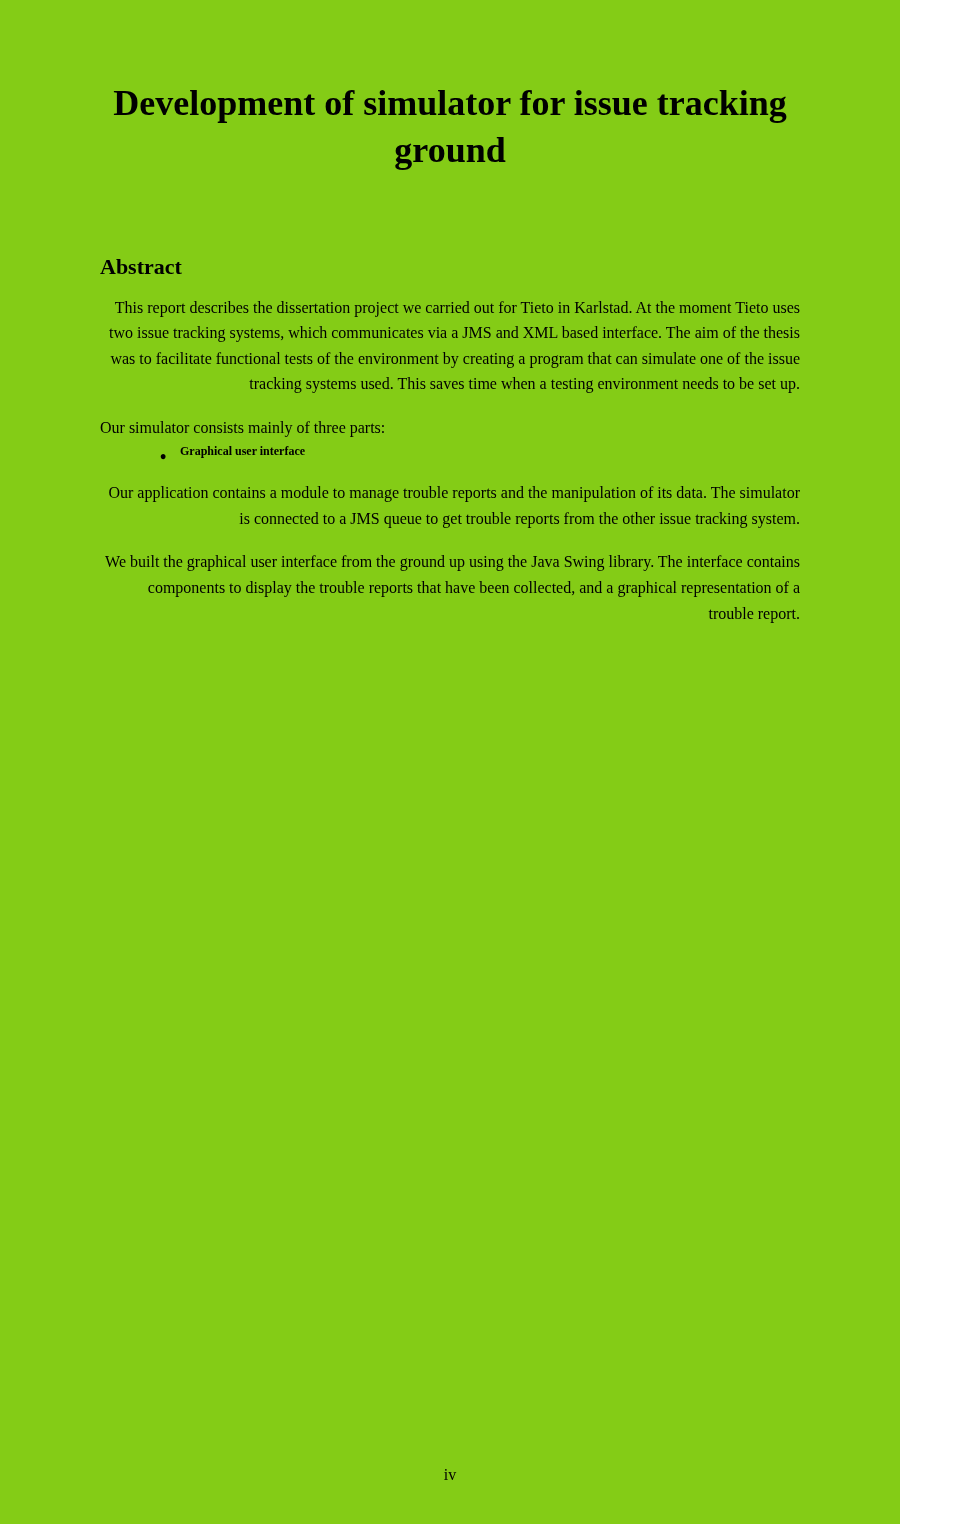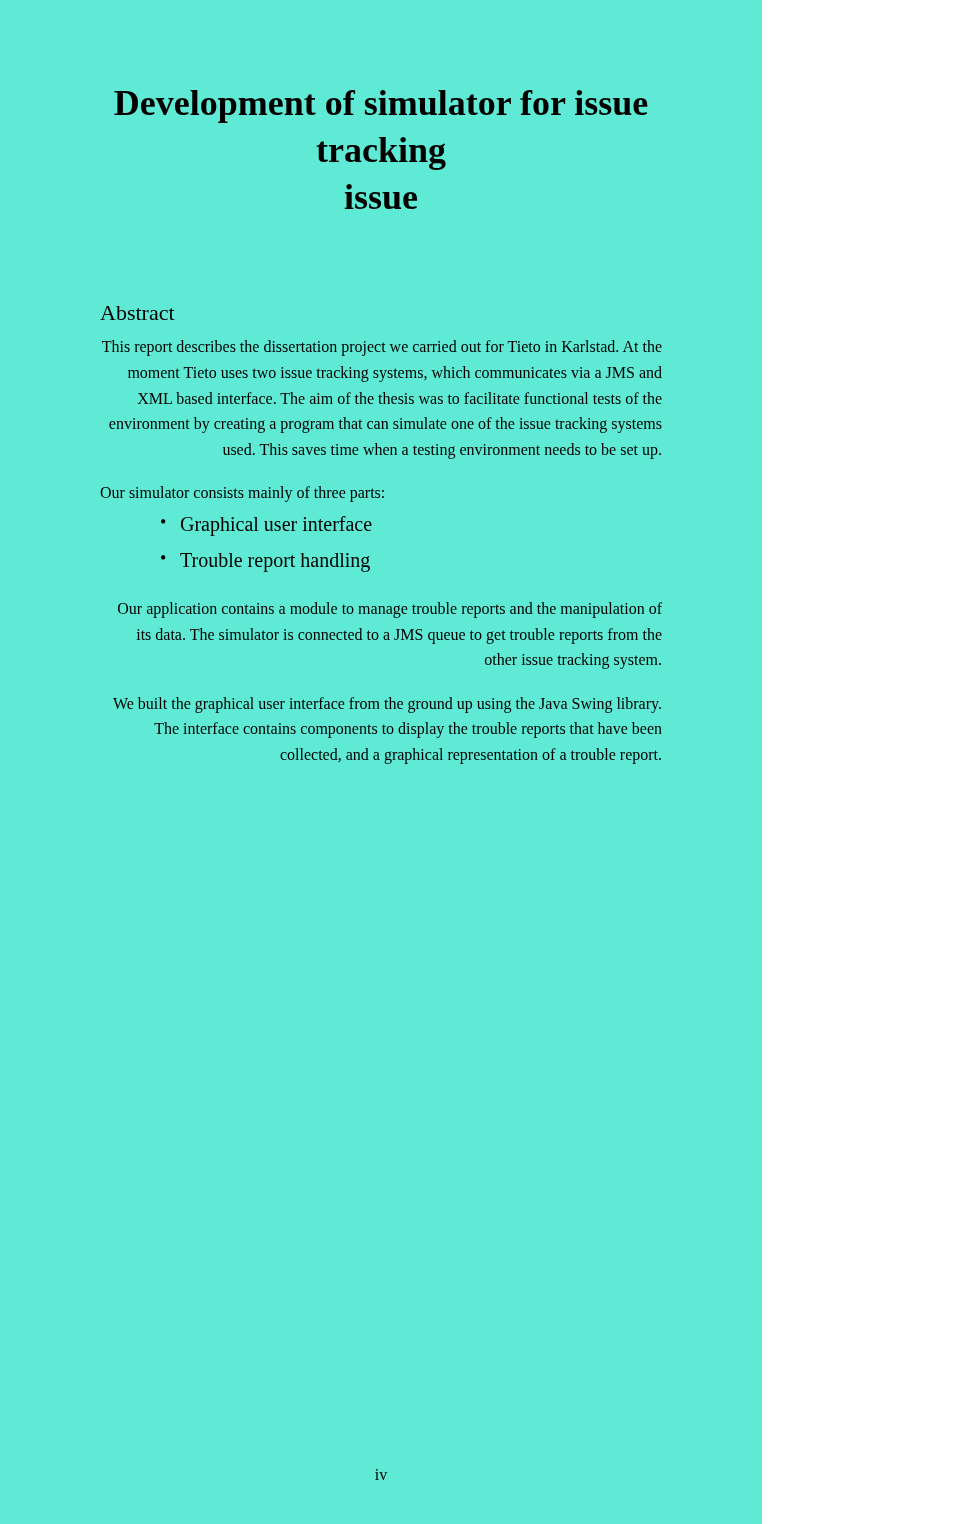--- a/index.html
+++ b/index.html
@@ -12,23 +12,23 @@
       background: #ffffff;
       font-family: "Times New Roman", Times, serif;
       font-size: 16px;
       color: #000000;
       width: 960px;
       min-height: 1524px;
       position: relative;
     }
 
     .page {
-      width: 762px;
+      width: 900px;
       min-height: 1524px;
-      background: #5eead4;
+      background: #84cc16;
       padding: 80px 100px 80px 100px;
       position: relative;
     }
 
     .title-section {
       text-align: center;
       margin-bottom: 80px;
     }
 
     .main-title {
@@ -37,22 +37,22 @@
       line-height: 1.3;
       margin-bottom: 0;
     }
 
     .abstract-section {
       margin-bottom: 24px;
     }
 
     .section-heading {
       font-size: 22px;
-      font-weight: normal;
-      margin-bottom: 8px;
+      font-weight: bold;
+      margin-bottom: 15px;
       margin-top: 60px;
     }
 
     .paragraph {
       font-size: 16px;
       line-height: 1.6;
       margin-bottom: 18px;
       text-align: right;
     }
 
@@ -60,24 +60,25 @@
       font-size: 16px;
       line-height: 1.6;
     }
 
     .bullet-list {
       list-style: none;
       margin: 0 0 18px 60px;
     }
 
     .bullet-list li {
-      font-size: 20px;
+      font-size: 12px;
       line-height: 1.8;
       position: relative;
       padding-left: 20px;
+      font-weight: bold;
     }
 
     .bullet-list li::before {
       content: "•";
       position: absolute;
       left: 0;
       font-size: 18px;
     }
 
     .page-number {
@@ -90,34 +91,33 @@
     }
   </style>
 </head>
 <body>
 
 <div class="page">
 
   <div class="title-section">
     <h1 class="main-title">
       <span>Development of simulator for issue tracking</span><br>
-      <span>issue</span>
+      <span>ground</span>
     </h1>
   </div>
 
   <div class="abstract-section">
     <h2 class="section-heading">Abstract</h2>
 
     <p class="paragraph">This report describes the dissertation project we carried out for Tieto in Karlstad. At the moment Tieto uses two issue tracking systems, which communicates via a JMS and XML based interface. The aim of the thesis was to facilitate functional tests of the environment by creating a program that can simulate one of the issue tracking systems used. This saves time when a testing environment needs to be set up.</p>
 
     <p class="bullet-intro">Our simulator consists mainly of three parts:</p>
 
     <ul class="bullet-list">
       <li><span>Graphical user interface</span></li>
-      <li><span>Trouble report handling</span></li>
     </ul>
 
     <p class="paragraph">Our application contains a module to manage trouble reports and the manipulation of its data. The simulator is connected to a JMS queue to get trouble reports from the other issue tracking system.</p>
 
     <p class="paragraph">We built the graphical user interface from the ground up using the Java Swing library. The interface contains components to display the trouble reports that have been collected, and a graphical representation of a trouble report.</p>
   </div>
 
   <div class="page-number">iv</div>
 </div>
 

